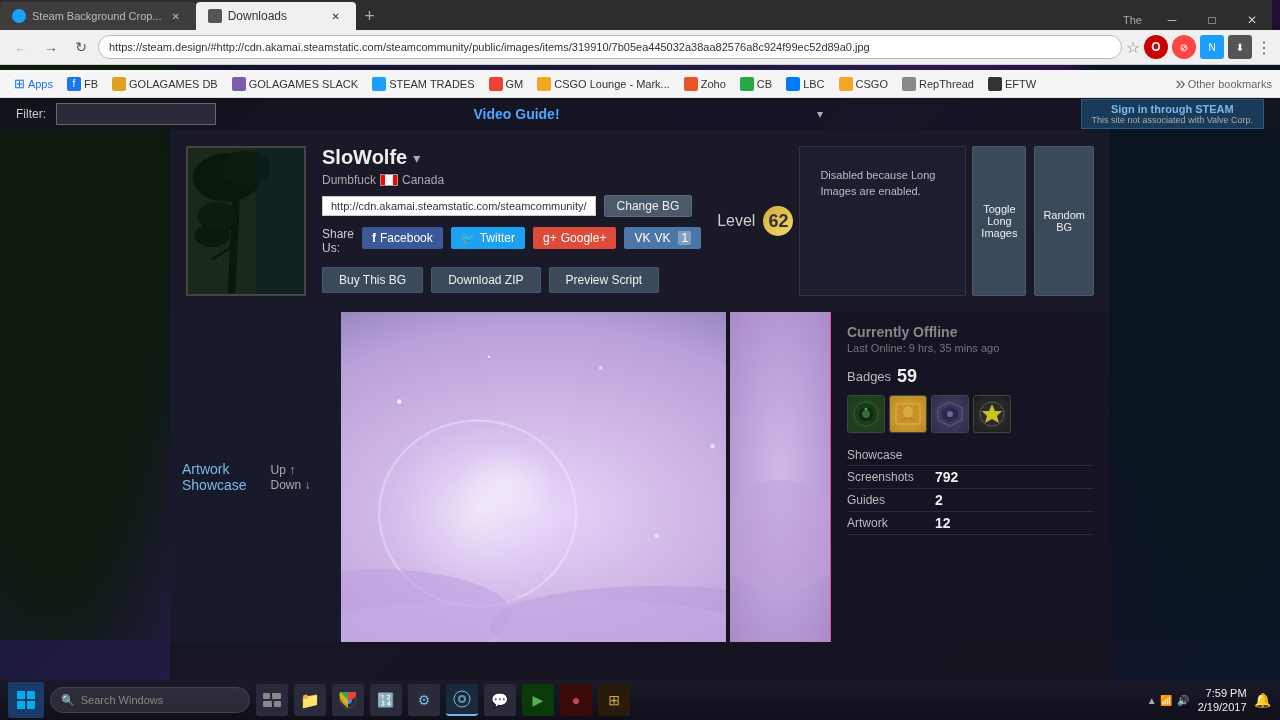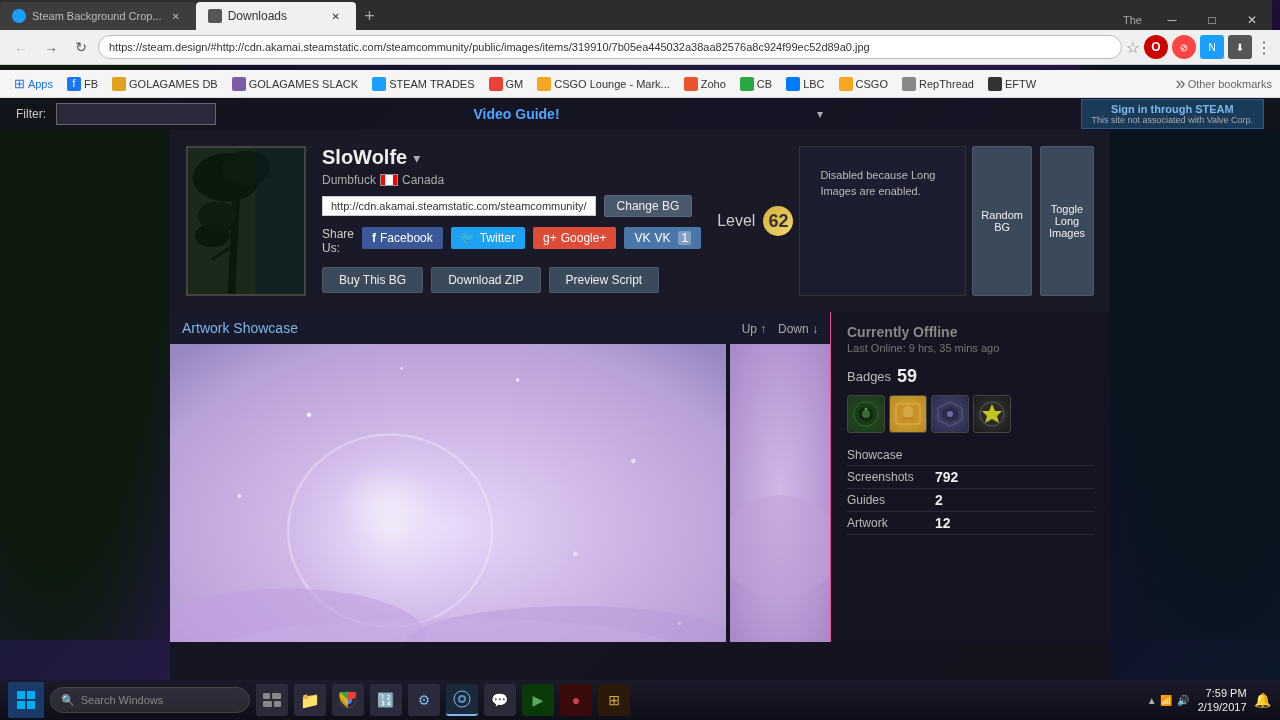--- a/index.html
+++ b/index.html
@@ -630,29 +630,29 @@
       <div class="level-section" style="background:transparent; border:none; padding:0; display:flex; align-items:center; gap:8px;">
         <span class="level-text">Level</span>
         <div class="level-badge">
           <span>62</span>
         </div>
       </div>
       <div class="disabled-box" style="margin:0;">
         <span class="disabled-text">Disabled because Long Images are enabled.</span>
       </div>
       <div class="toggle-row" style="padding:0; gap:8px;">
+        <button class="toggle-btn" style="font-size:11px; padding:6px 8px;">Toggle Long Images</button>
         <button class="toggle-btn" style="font-size:11px; padding:6px 8px;">Random BG</button>
-        <button class="toggle-btn" style="font-size:11px; padding:6px 8px;">Toggle Long Images</button>
       </div>
     </div>
   </div>
 
   <div style="display:flex; height:330px;">
 
-    <div style="flex:1; display:flex; flex-direction:column;">
+    <div style="flex:1; display:flex; flex-direction:row;">
       <div class="showcase-header">
         <span class="showcase-title">Artwork Showcase</span>
         <div>
           <span style="color:#aaa; font-size:12px; cursor:pointer; margin-right:8px;">Up ↑</span>
           <span style="color:#aaa; font-size:12px; cursor:pointer;">Down ↓</span>
         </div>
       </div>
       <div class="showcase-images" style="height:100%;">
         <div class="showcase-img" style="flex:4; position:relative;">
           <svg width="100%" height="100%" viewBox="0 0 480 295" preserveAspectRatio="xMidYMid slice">

